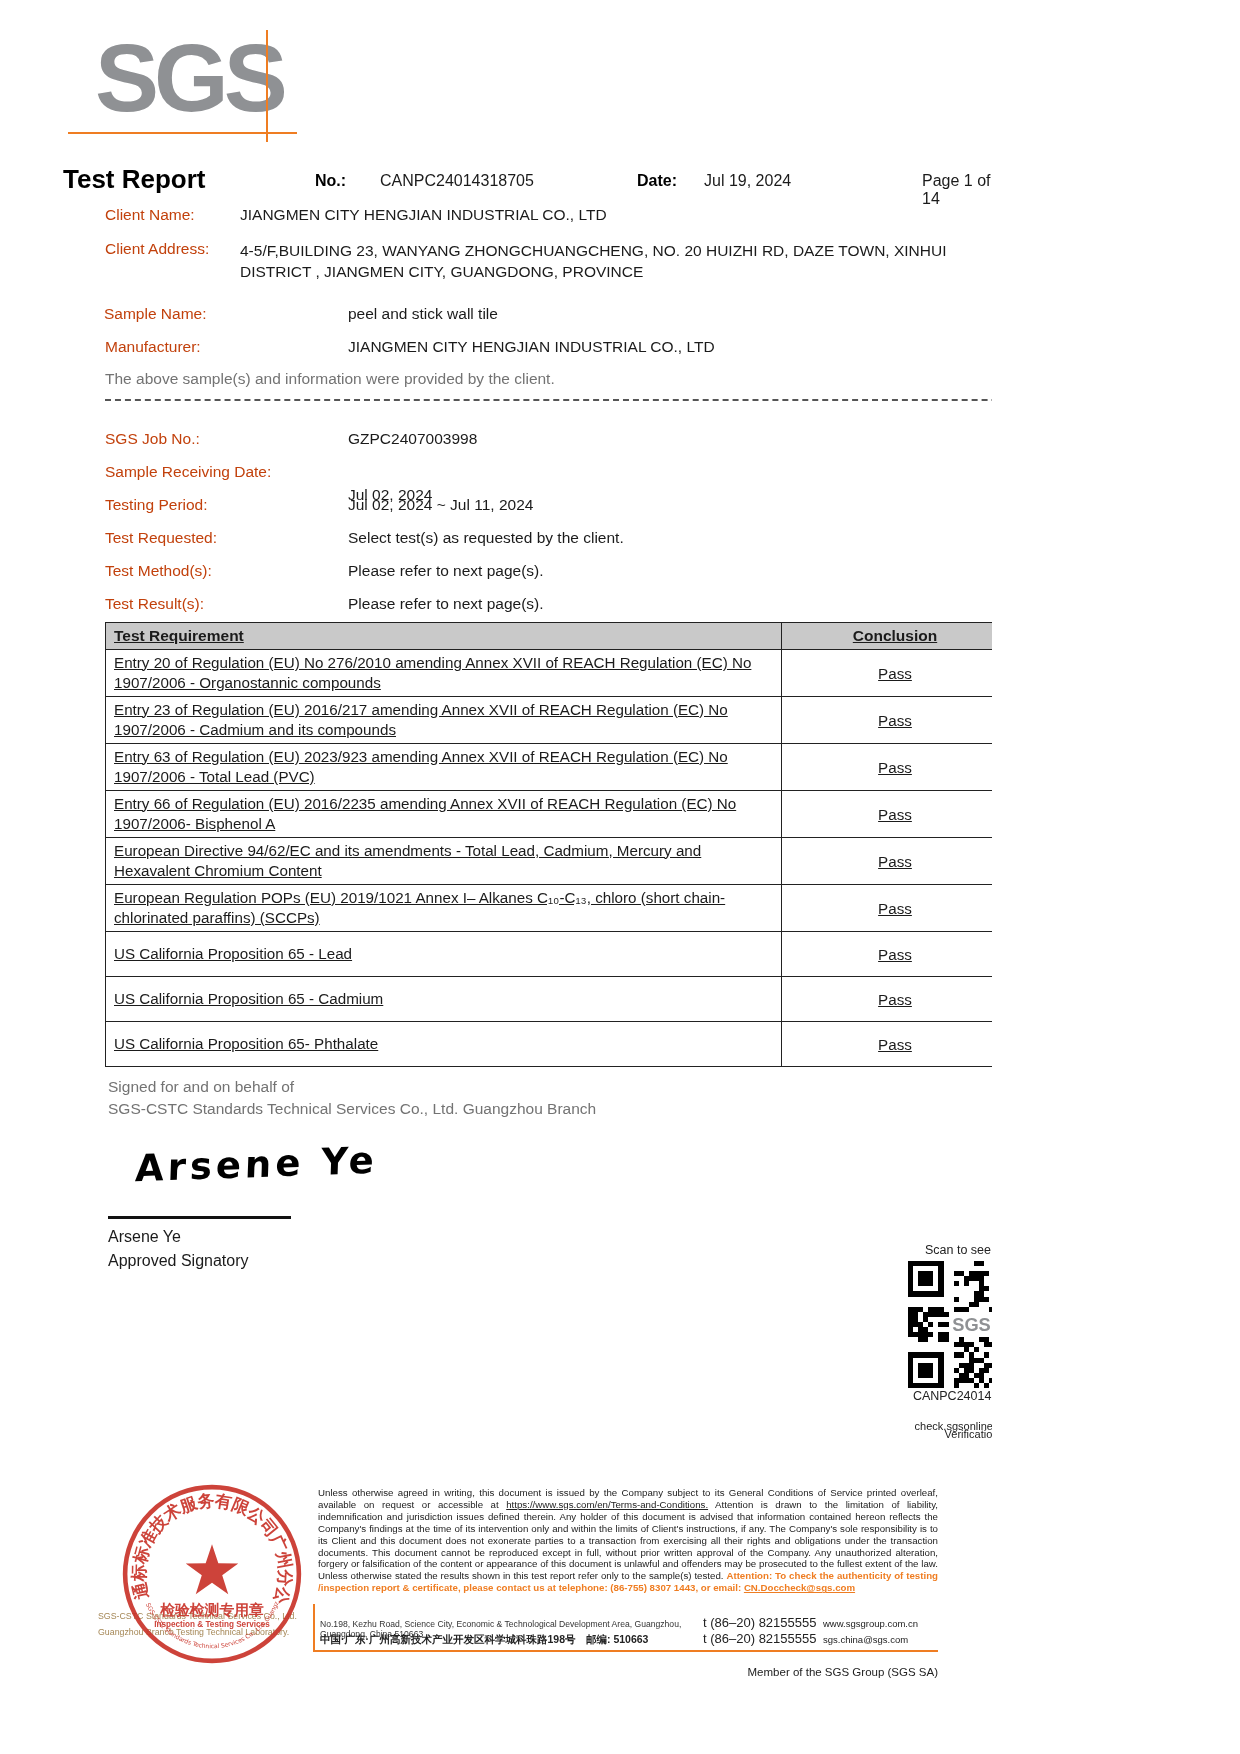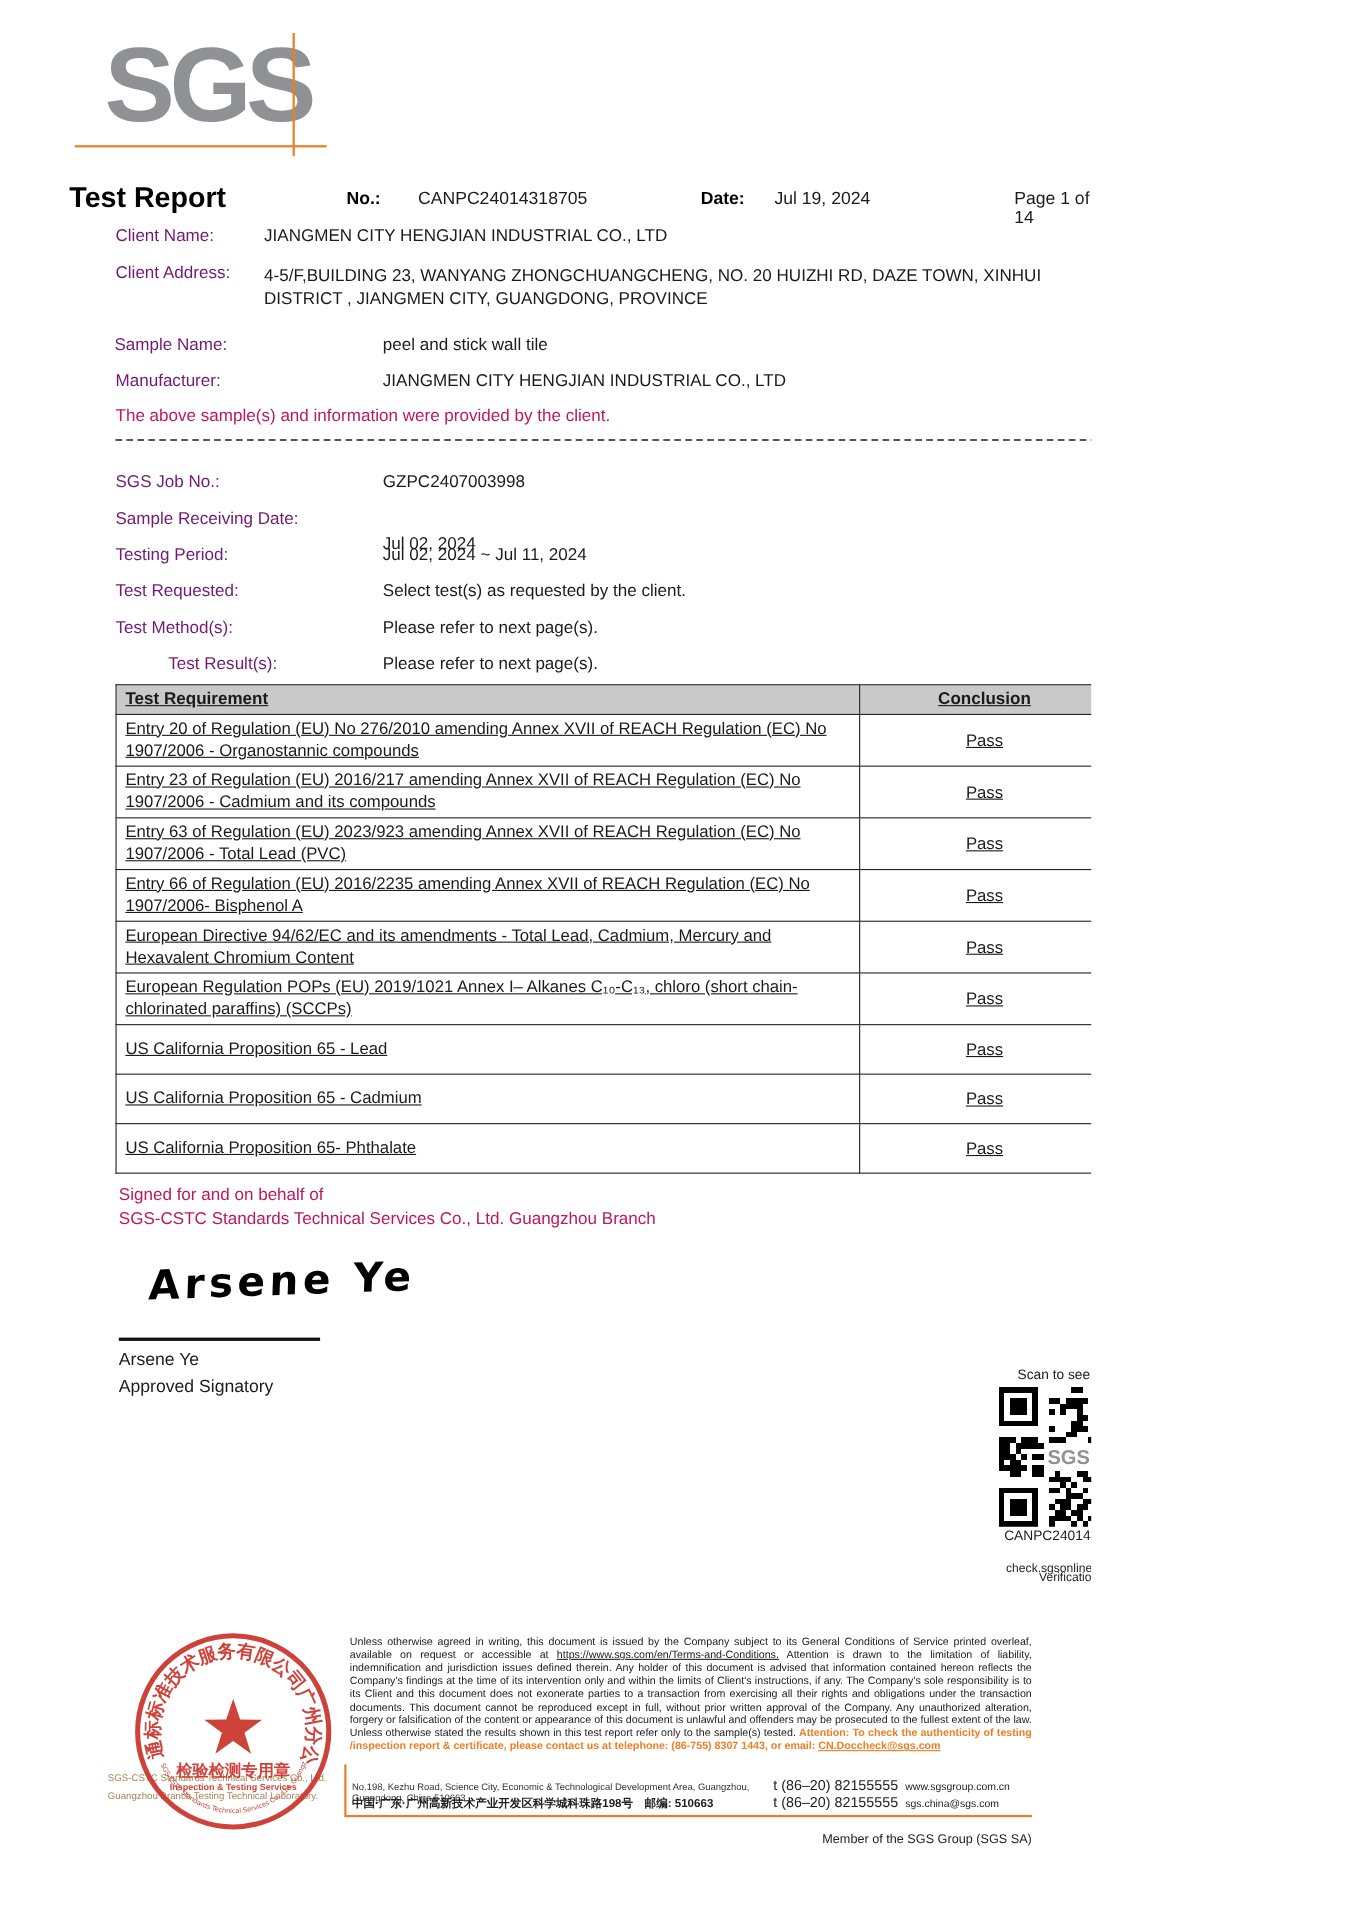--- a/index.html
+++ b/index.html
@@ -9,23 +9,23 @@
   
   .logo-text{font-weight:800;font-size:96px;line-height:1;color:#8f9194;letter-spacing:-5px;
              font-family:"Liberation Sans","DejaVu Sans",sans-serif;}
   .logo-vline{width:2px;background:#ef7d22;}
   .logo-hline{height:2px;background:#ef7d22;}
   
   .title{font-size:26px;font-weight:700;color:#000;}
   .hlabel{font-size:16px;font-weight:700;color:#000;}
   .hvalue{font-size:16px;color:#1b1b1b;}
   
-  .label{font-size:15.5px;color:#701a75;}
+  .label{font-size:15.5px;color:#c2410c;}
   .value{font-size:15.5px;color:#1b1b1b;}
-  .note{font-size:15.5px;color:#be185d;text-align:right;}
+  .note{font-size:15.5px;color:#737373;text-align:right;}
   .dashsep{border-top:2px dashed #555;height:0;}
   
   table.results{border-collapse:collapse;table-layout:fixed;width:903px;font-size:15.2px;}
   table.results th,table.results td{border:1.5px solid #222;text-decoration:underline;}
   table.results th{background:#c9c9c9;text-align:left;padding:2px 8px;font-size:15.5px;height:22px;}
   table.results th.conc{text-align:center;}
   table.results td.req{padding:1px 8px;line-height:20.5px;}
   table.results td.conc{text-align:center;vertical-align:middle;}
   tr.tall td{height:44px;} tr.short td{height:42px;}
   
@@ -85,21 +85,21 @@
   <div class="abs label" style="left:105px;top:430px;">SGS Job No.:</div>
   <div class="abs value" style="left:348px;top:430px;">GZPC2407003998</div>
   <div class="abs label" style="left:105px;top:463px;">Sample Receiving Date:</div>
   <div class="abs value" style="left:348px;top:486px;">Jul 02, 2024</div>
   <div class="abs label" style="left:105px;top:496px;">Testing Period:</div>
   <div class="abs value" style="left:348px;top:496px;">Jul 02, 2024 ~ Jul 11, 2024</div>
   <div class="abs label" style="left:105px;top:529px;">Test Requested:</div>
   <div class="abs value" style="left:348px;top:529px;">Select test(s) as requested by the client.</div>
   <div class="abs label" style="left:105px;top:562px;">Test Method(s):</div>
   <div class="abs value" style="left:348px;top:562px;">Please refer to next page(s).</div>
-  <div class="abs label" style="left:105px;top:595px;margin-left:48px;">Test Result(s):</div>
+  <div class="abs label" style="left:105px;top:595px;">Test Result(s):</div>
   <div class="abs value" style="left:348px;top:595px;">Please refer to next page(s).</div>
 
   <table class="results abs" style="left:105px;top:622px;">
     <colgroup>
         <col style="width:676px">
         <col style="width:227px">
       </colgroup>
     <tbody>
         <tr>
       <th>Test Requirement</th>

